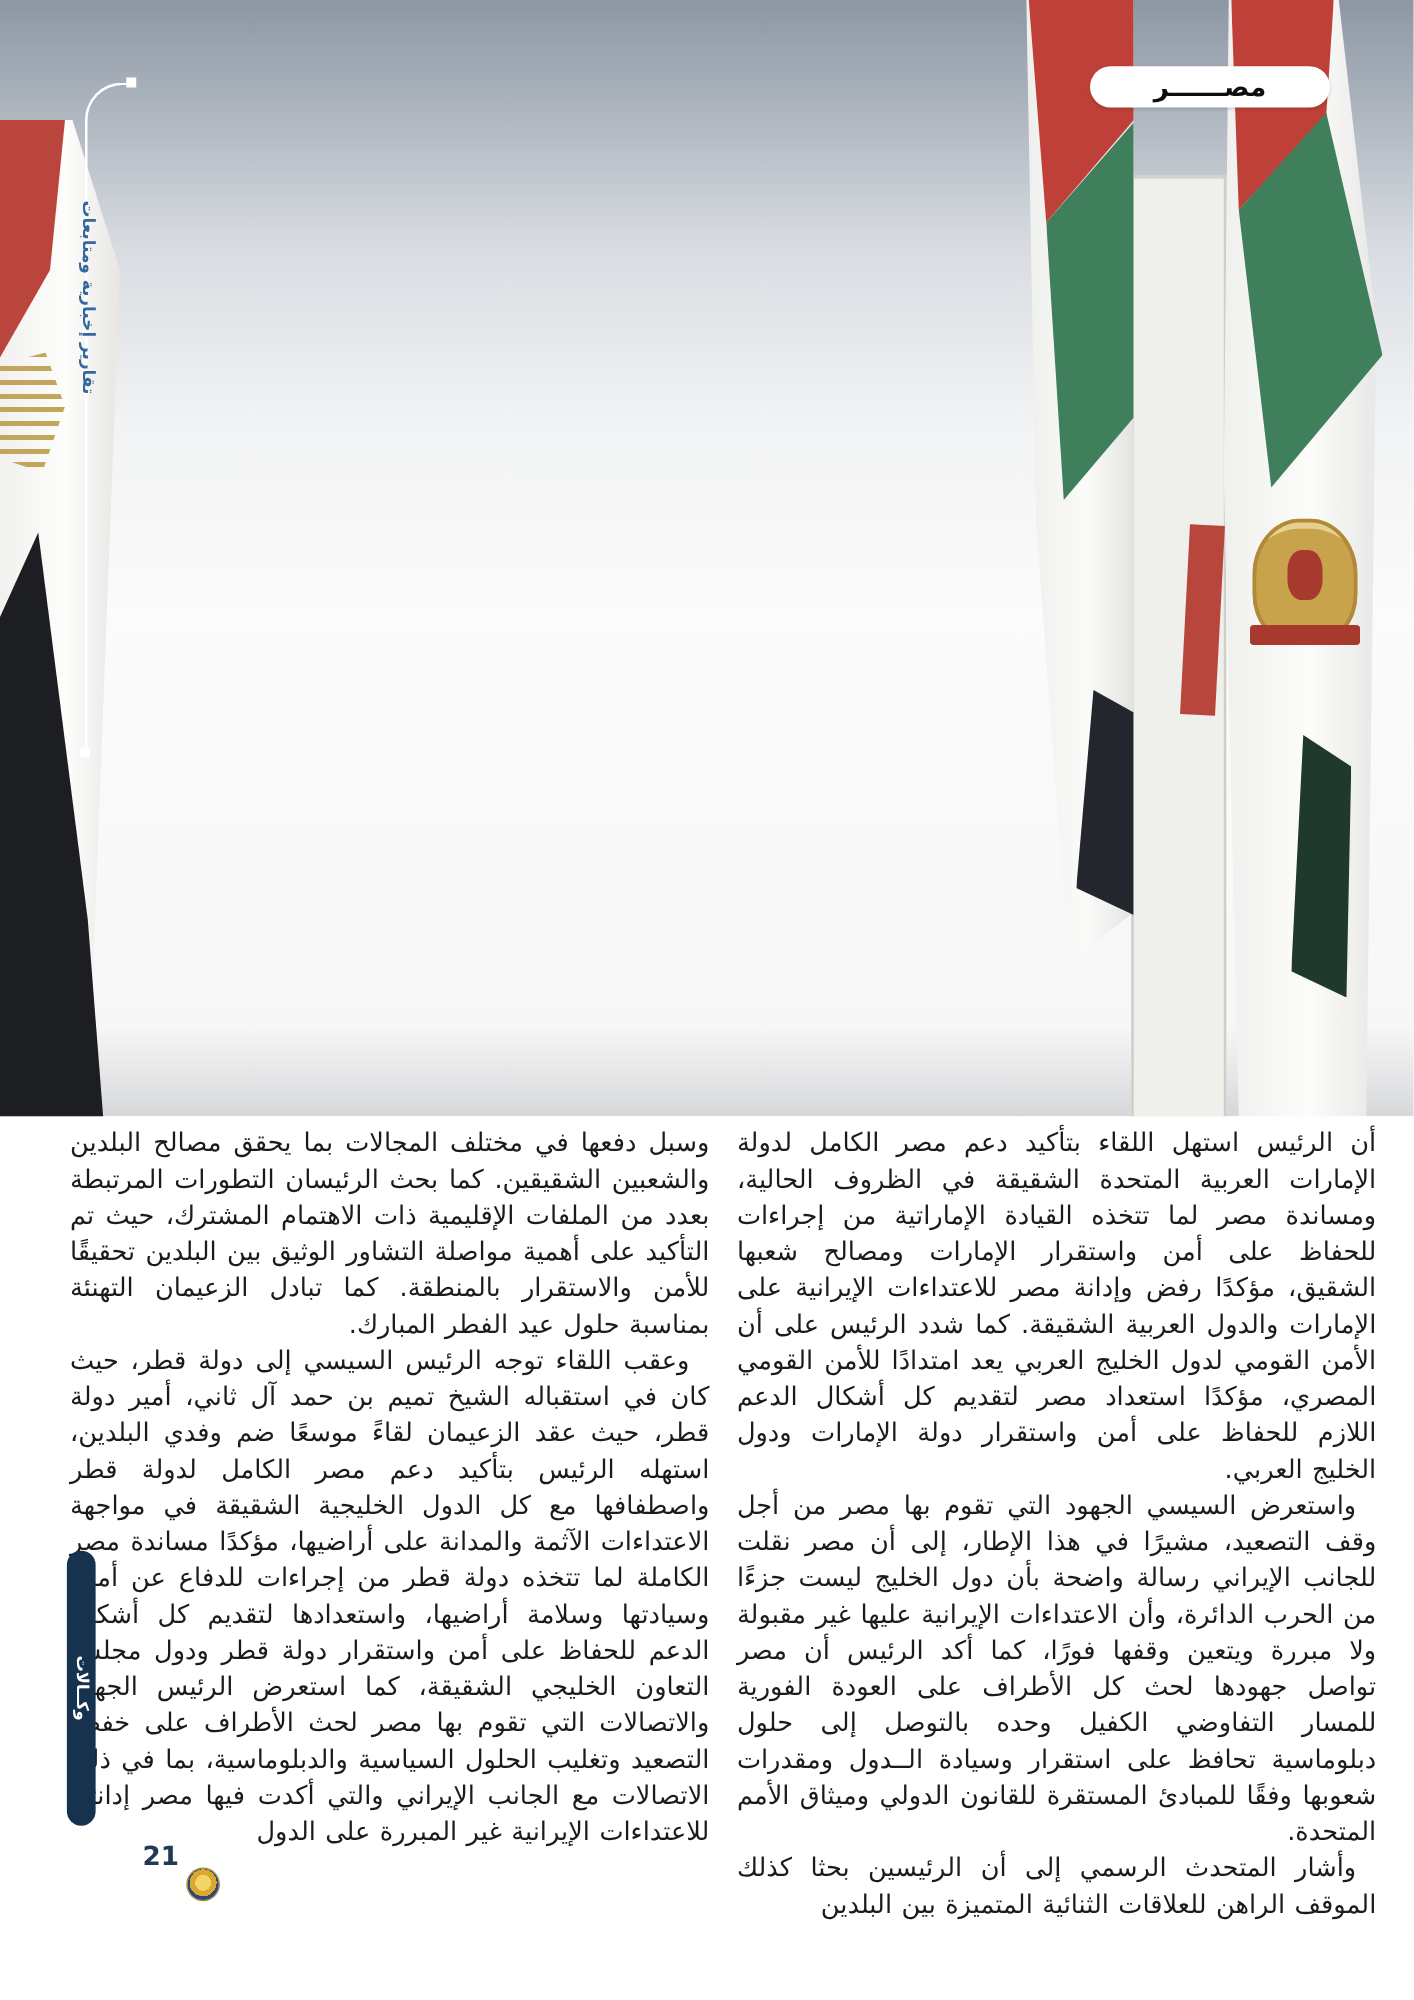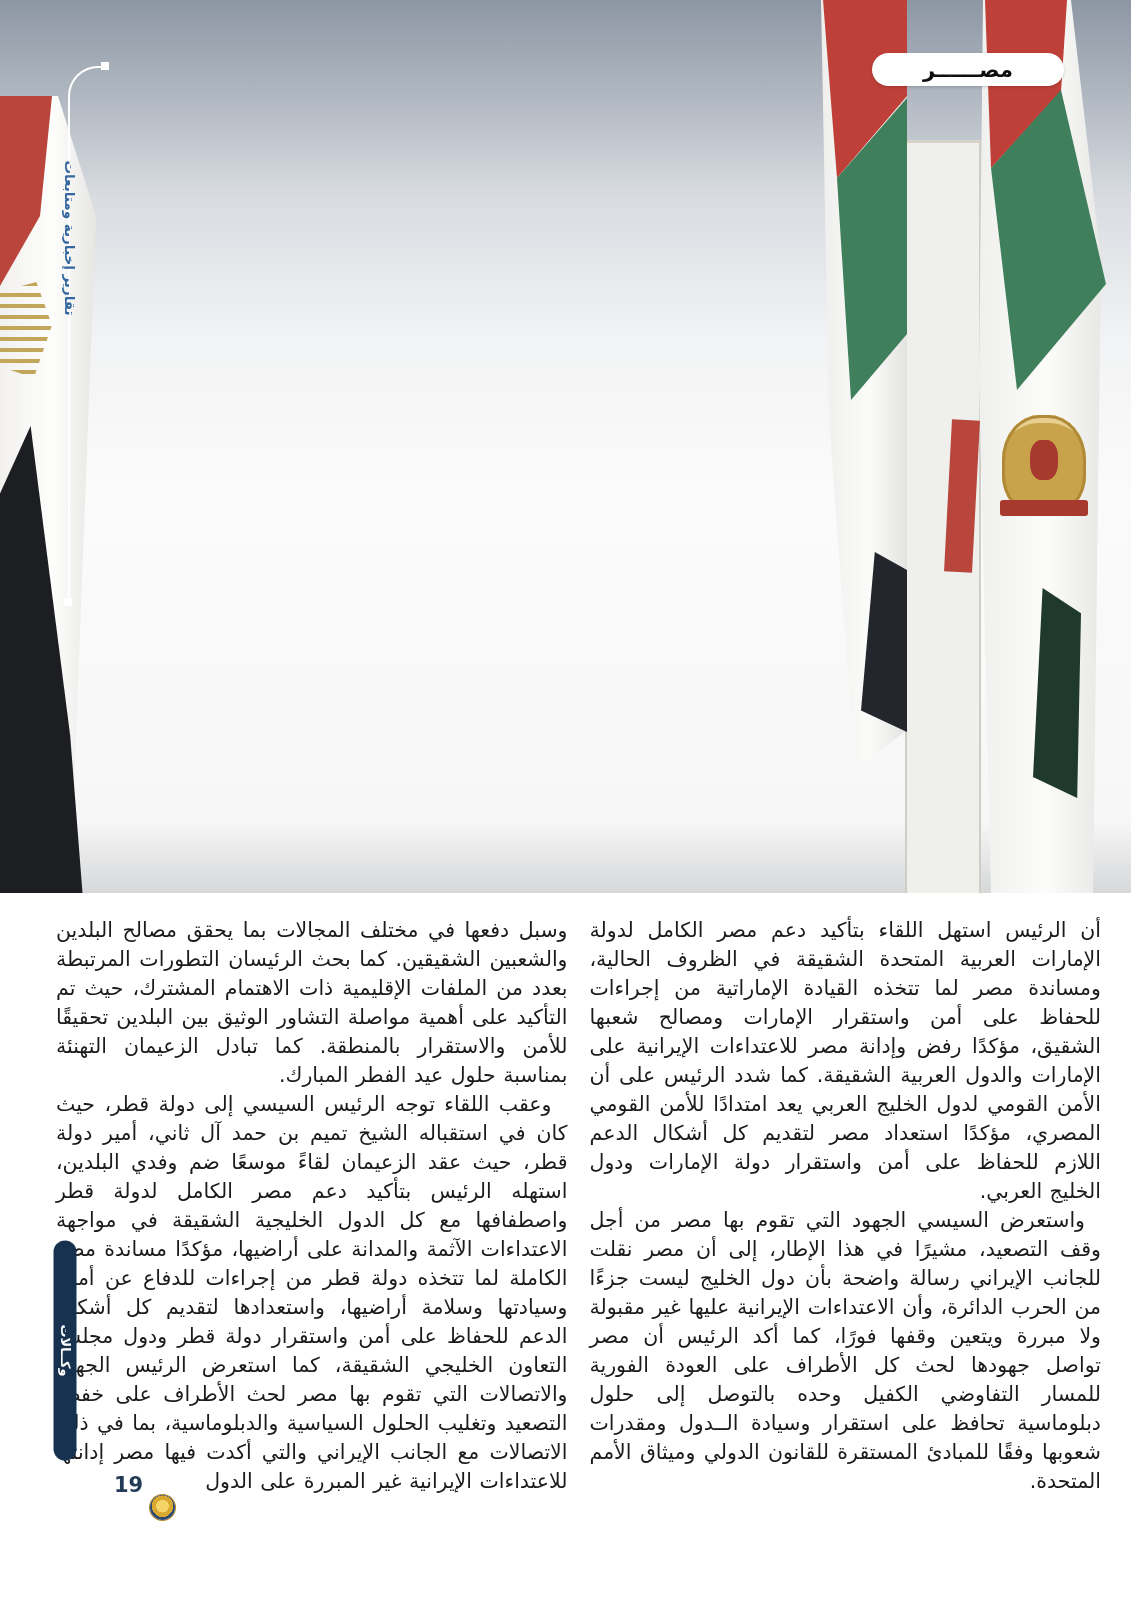--- a/index.html
+++ b/index.html
@@ -67,21 +67,21 @@
   .falcon-ribbon{left:1000px;top:500px;width:88px;height:16px;background:#a8392f;border-radius:3px;}
   
   .section-tab{position:absolute;left:872px;top:53px;width:192px;height:33px;background:#ffffff;
     border-radius:17px;display:flex;align-items:center;justify-content:center;
     font-size:21px;font-weight:bold;color:#0e0e0e;box-shadow:0 1px 3px rgba(0,0,0,.18);text-align:right;}
   
   .article{position:absolute;right:30px;left:56px;top:900px;display:flex;gap:22px;direction:rtl;}
   .col{flex:1;min-width:0;}
   .col p{margin:0;font-size:20.5px;line-height:29px;color:#1b1b1b;
     text-align:justify;text-indent:16px;word-spacing:1px;}
-  .col p:first-child{text-indent:0;margin-top:16px;}
+  .col p:first-child{text-indent:0;}
   
   .v-tag{position:absolute;left:-45px;top:1339px;width:220px;height:23px;background:#16324f;
     border-radius:12px;transform:rotate(90deg);transform-origin:center;
     display:flex;align-items:center;justify-content:center;
     color:#ffffff;font-size:13px;font-weight:bold;white-space:nowrap;}
   
   .page-num{position:absolute;left:114px;top:1473px;font-size:21px;font-weight:bold;color:#233a57;}
   .footer-logo{position:absolute;left:150px;top:1495px;width:25px;height:25px;border-radius:50%;
     background:radial-gradient(circle at 50% 45%, #f4d469 0 34%, #d9a92f 34% 58%, #2b4a73 58% 100%);
     box-shadow:0 0 0 1px #b6892a;}
@@ -160,23 +160,24 @@
     
   </div>
 
   <div class="section-tab">مصــــــر</div>
 </div>
 
 <div class="article">
   <div class="col">
     <p>أن الرئيس استهل اللقاء بتأكيد دعم مصر الكامل لدولة الإمارات العربية المتحدة الشقيقة في الظروف الحالية، ومساندة مصر لما تتخذه القيادة الإماراتية من إجراءات للحفاظ على أمن واستقرار الإمارات ومصالح شعبها الشقيق، مؤكدًا رفض وإدانة مصر للاعتداءات الإيرانية على الإمارات والدول العربية الشقيقة. كما شدد الرئيس على أن الأمن القومي لدول الخليج العربي يعد امتدادًا للأمن القومي المصري، مؤكدًا استعداد مصر لتقديم كل أشكال الدعم اللازم للحفاظ على أمن واستقرار دولة الإمارات ودول الخليج العربي.</p>
     <p>واستعرض السيسي الجهود التي تقوم بها مصر من أجل وقف التصعيد، مشيرًا في هذا الإطار، إلى أن مصر نقلت للجانب الإيراني رسالة واضحة بأن دول الخليج ليست جزءًا من الحرب الدائرة، وأن الاعتداءات الإيرانية عليها غير مقبولة ولا مبررة ويتعين وقفها فورًا، كما أكد الرئيس أن مصر تواصل جهودها لحث كل الأطراف على العودة الفورية للمسار التفاوضي الكفيل وحده بالتوصل إلى حلول دبلوماسية تحافظ على استقرار وسيادة الــدول ومقدرات شعوبها وفقًا للمبادئ المستقرة للقانون الدولي وميثاق الأمم المتحدة.</p>
+    <p>وأشار المتحدث الرسمي إلى أن الرئيسين بحثا كذلك الموقف الراهن للعلاقات الثنائية المتميزة بين البلدين</p>
   </div>
   <div class="col">
     <p>وسبل دفعها في مختلف المجالات بما يحقق مصالح البلدين والشعبين الشقيقين. كما بحث الرئيسان التطورات المرتبطة بعدد من الملفات الإقليمية ذات الاهتمام المشترك، حيث تم التأكيد على أهمية مواصلة التشاور الوثيق بين البلدين تحقيقًا للأمن والاستقرار بالمنطقة. كما تبادل الزعيمان التهنئة بمناسبة حلول عيد الفطر المبارك.</p>
     <p>وعقب اللقاء توجه الرئيس السيسي إلى دولة قطر، حيث كان في استقباله الشيخ تميم بن حمد آل ثاني، أمير دولة قطر، حيث عقد الزعيمان لقاءً موسعًا ضم وفدي البلدين، استهله الرئيس بتأكيد دعم مصر الكامل لدولة قطر واصطفافها مع كل الدول الخليجية الشقيقة في مواجهة الاعتداءات الآثمة والمدانة على أراضيها، مؤكدًا مساندة مصر الكاملة لما تتخذه دولة قطر من إجراءات للدفاع عن أمنها وسيادتها وسلامة أراضيها، واستعدادها لتقديم كل أشكال الدعم للحفاظ على أمن واستقرار دولة قطر ودول مجلس التعاون الخليجي الشقيقة، كما استعرض الرئيس الجهود والاتصالات التي تقوم بها مصر لحث الأطراف على خفض التصعيد وتغليب الحلول السياسية والدبلوماسية، بما في ذلك الاتصالات مع الجانب الإيراني والتي أكدت فيها مصر إدانتها للاعتداءات الإيرانية غير المبررة على الدول</p>
   </div>
 </div>
 
 <div class="v-tag">وكــالات</div>
 
-<div class="page-num">19</div>
+<div class="page-num">21</div>
 <div class="footer-logo"></div>
 
 </body></html>

